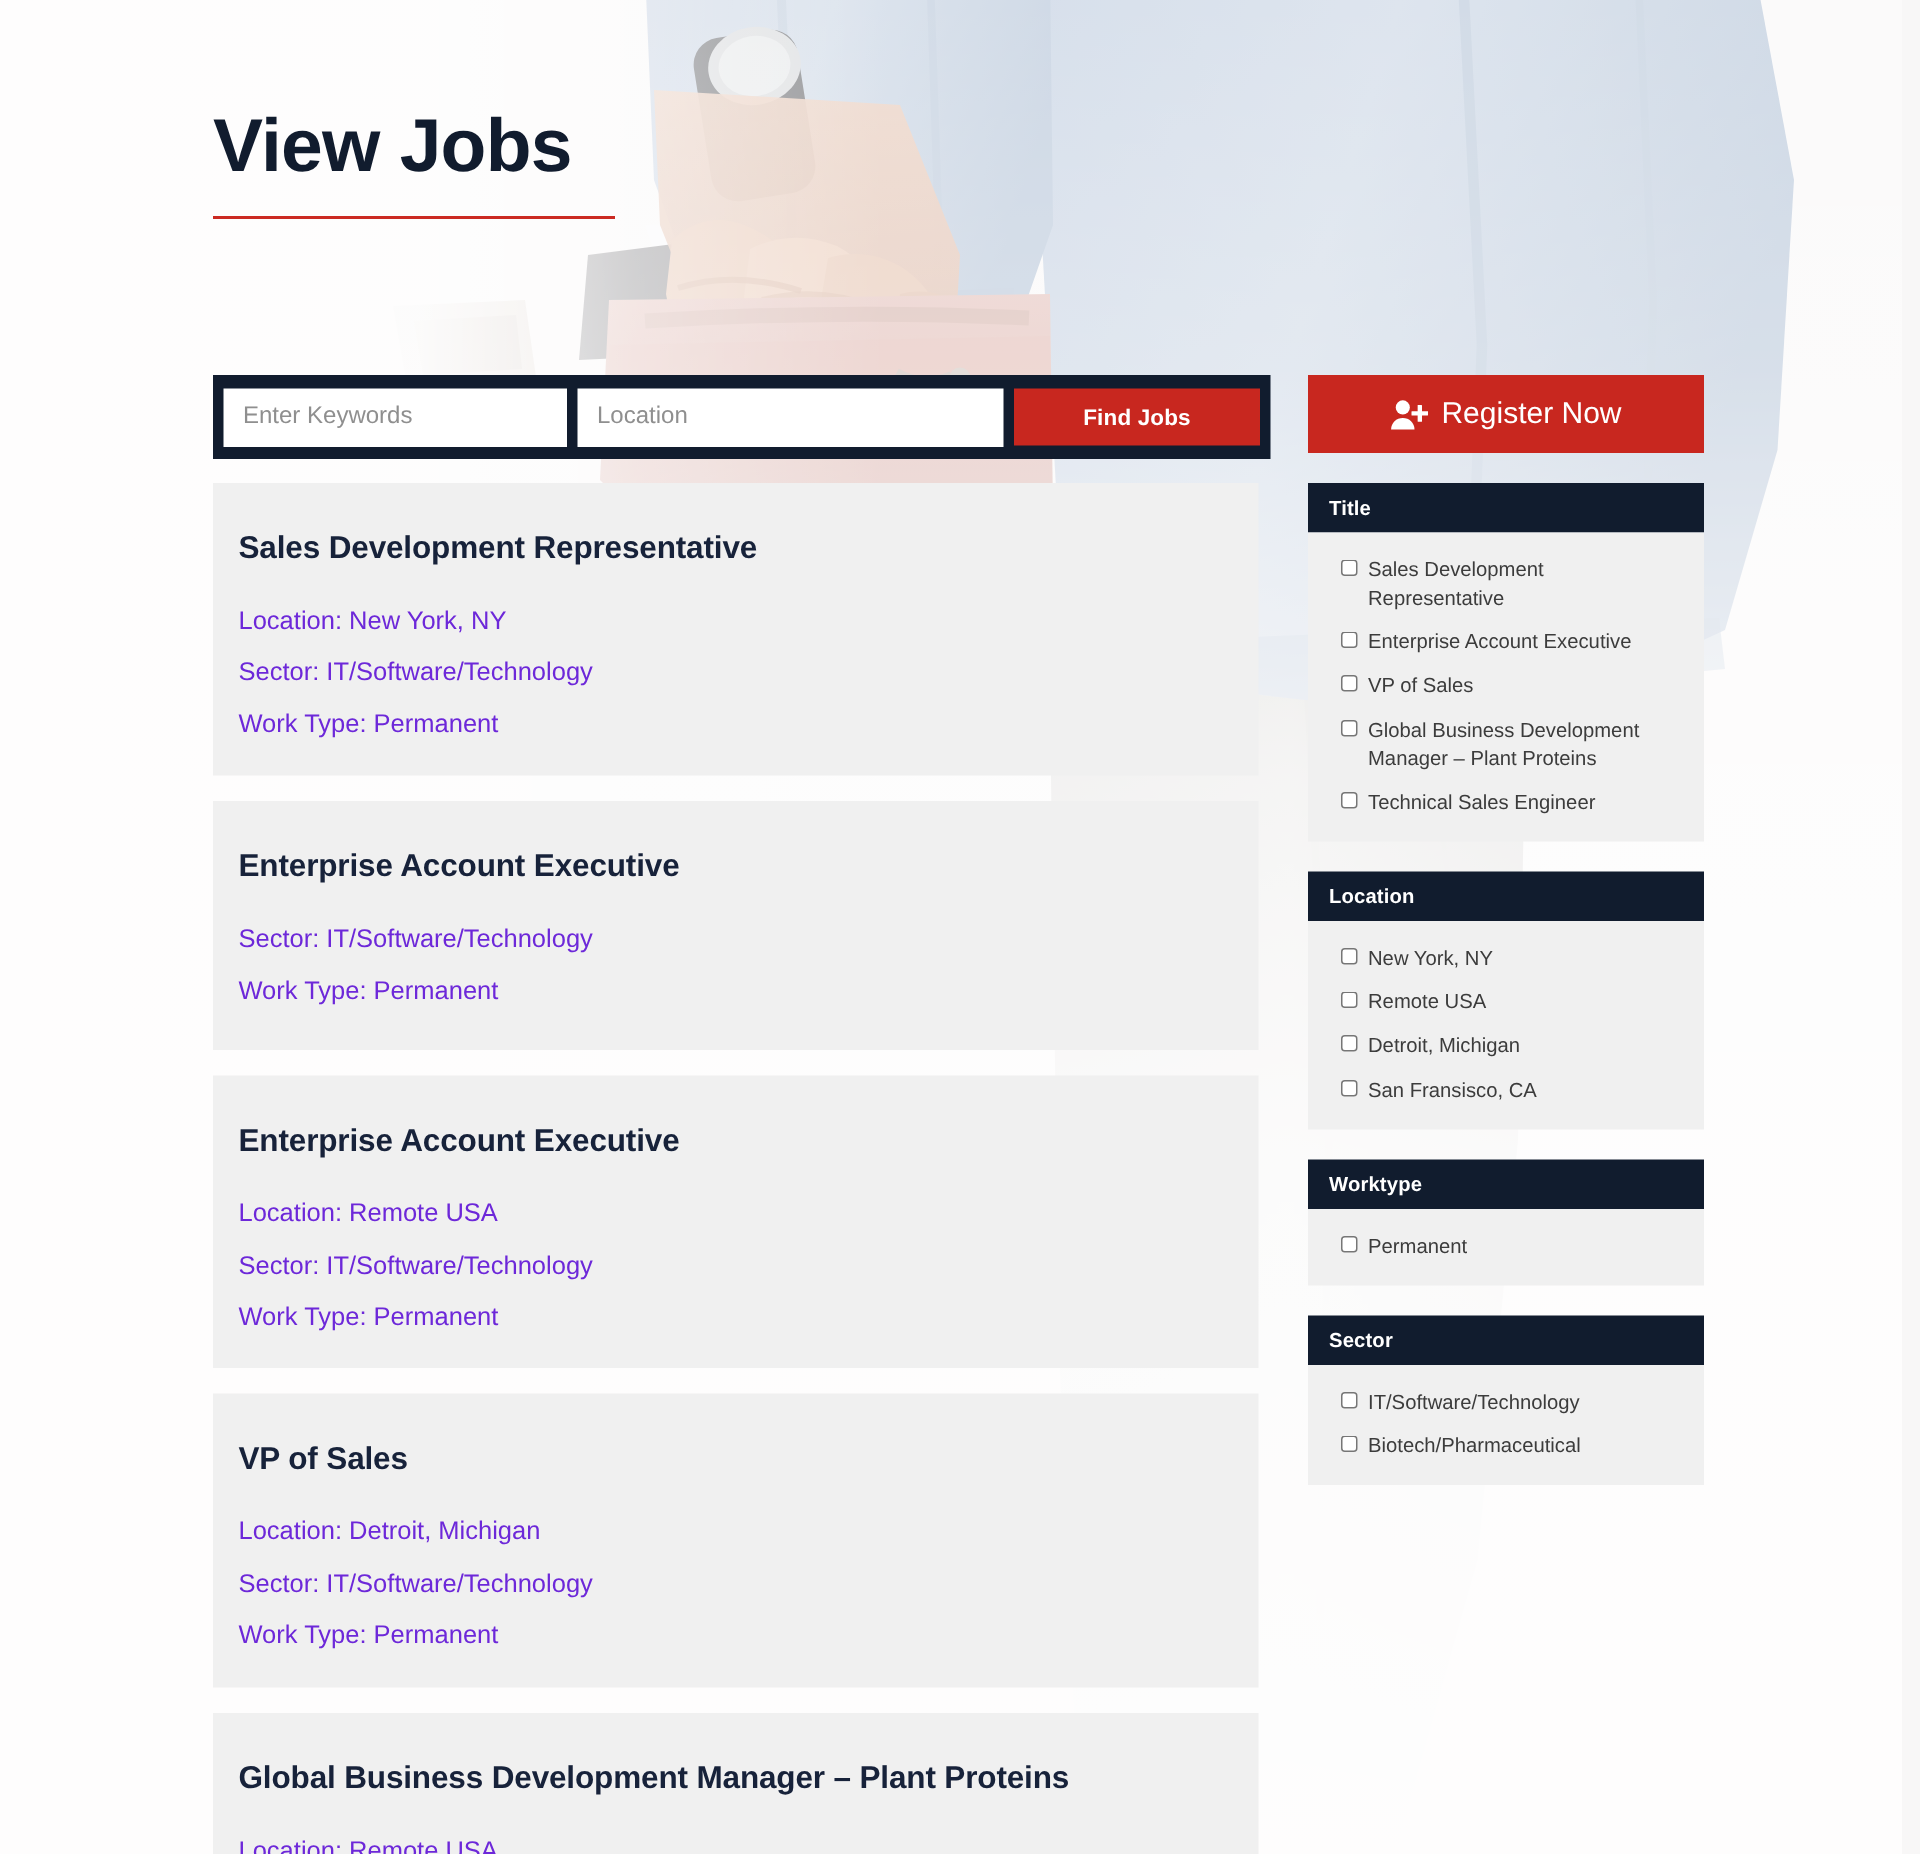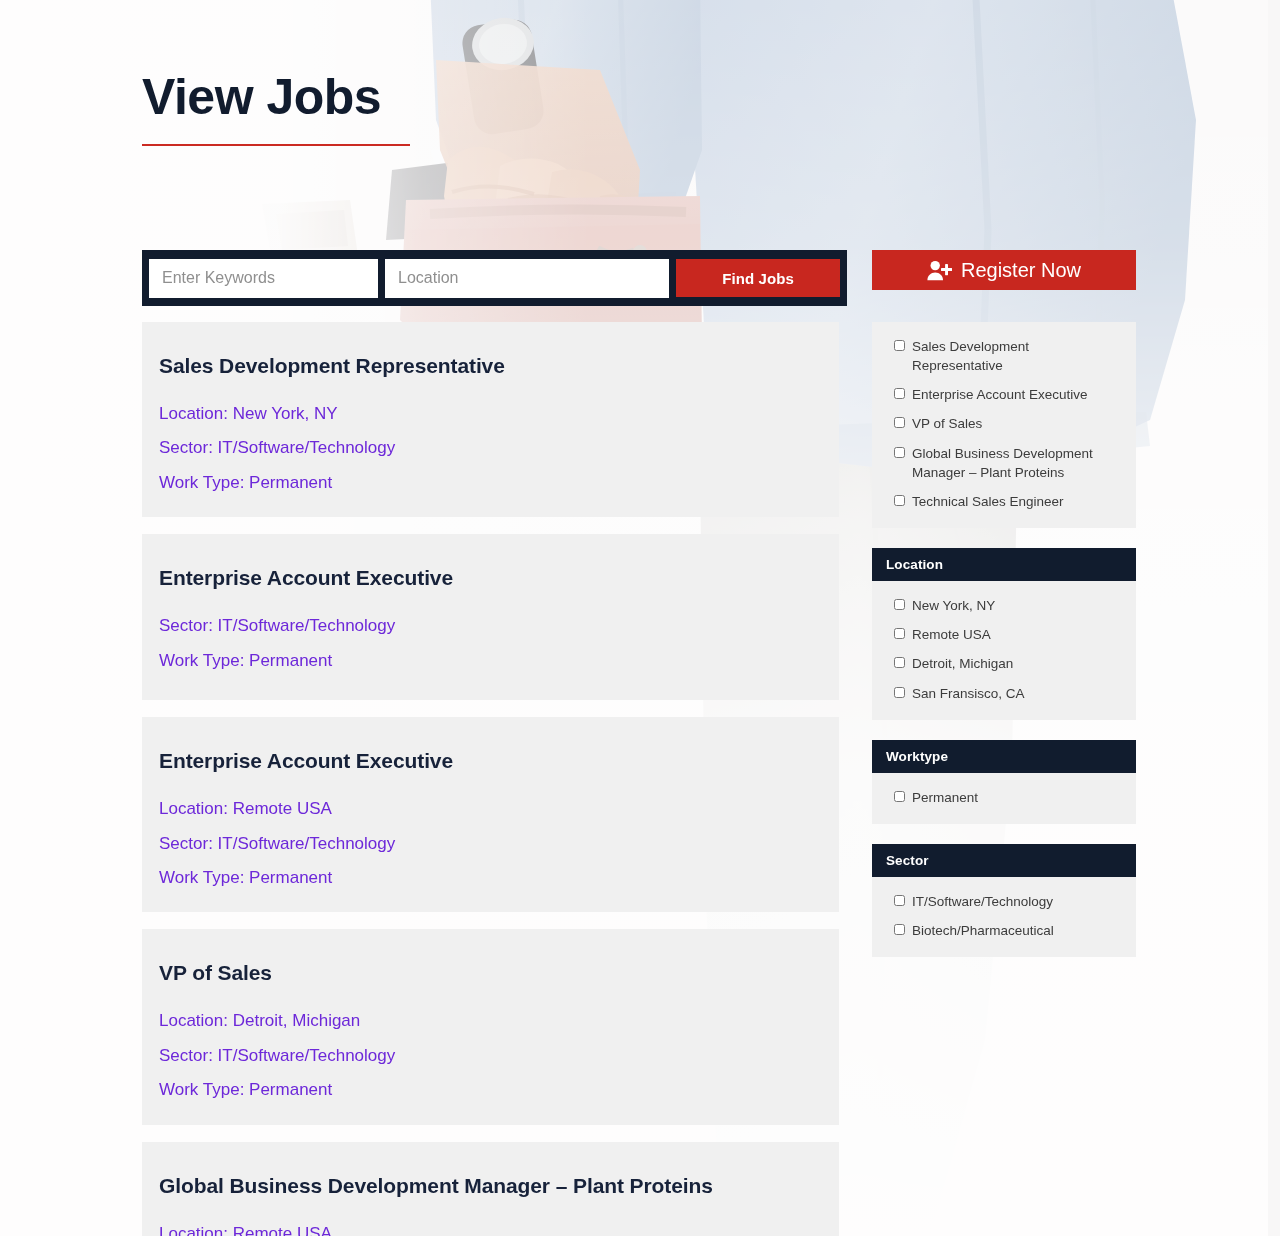--- a/index.html
+++ b/index.html
@@ -106,21 +106,21 @@
     cursor: pointer;
     letter-spacing: 0.1px;
   }
 
   
   .register-btn {
     position: absolute;
     left: 872px;
     top: 250px;
     width: 264px;
-    height: 40px;
+    height: 52px;
     background: #c8271f;
     border: none;
     outline: none;
     color: #ffffff;
     font-family: "Liberation Sans", sans-serif;
     font-size: 20px;
     cursor: pointer;
     display: flex;
     align-items: center;
     justify-content: center;
@@ -351,20 +351,21 @@
       </div>
       <div class="job-card">
         <div class="job-title">Global Business Development Manager – Plant Proteins</div>
         <div class="job-meta">Location: Remote USA</div>
         <div class="job-meta">Sector:</div>
       </div>
     </div>
 
   <aside class="sidebar" id="sidebar">
       <div class="filter-group">
+        <div class="filter-head">Title</div>
         <div class="filter-body">
           <label class="filter-row">
             <input type="checkbox" style="">
             <span class="filter-label">Sales Development Representative</span>
           </label>
           <label class="filter-row">
             <input type="checkbox" style="">
             <span class="filter-label">Enterprise Account Executive</span>
           </label>
           <label class="filter-row">

